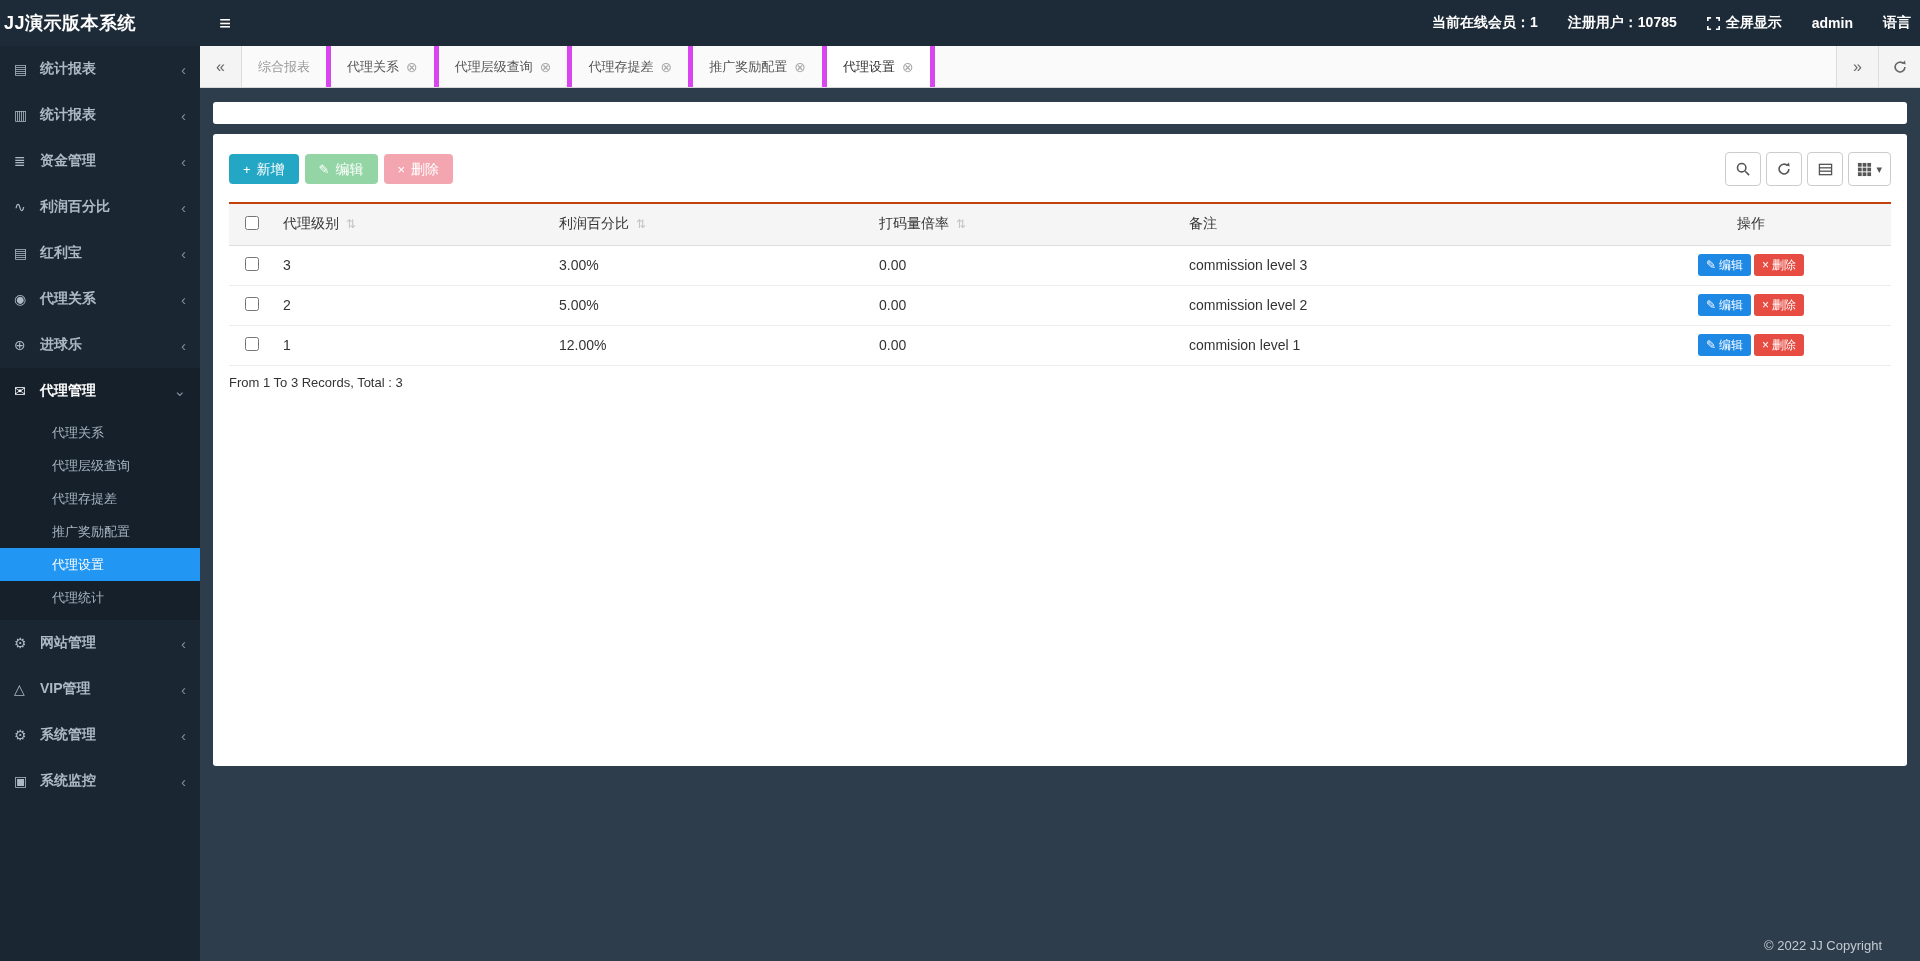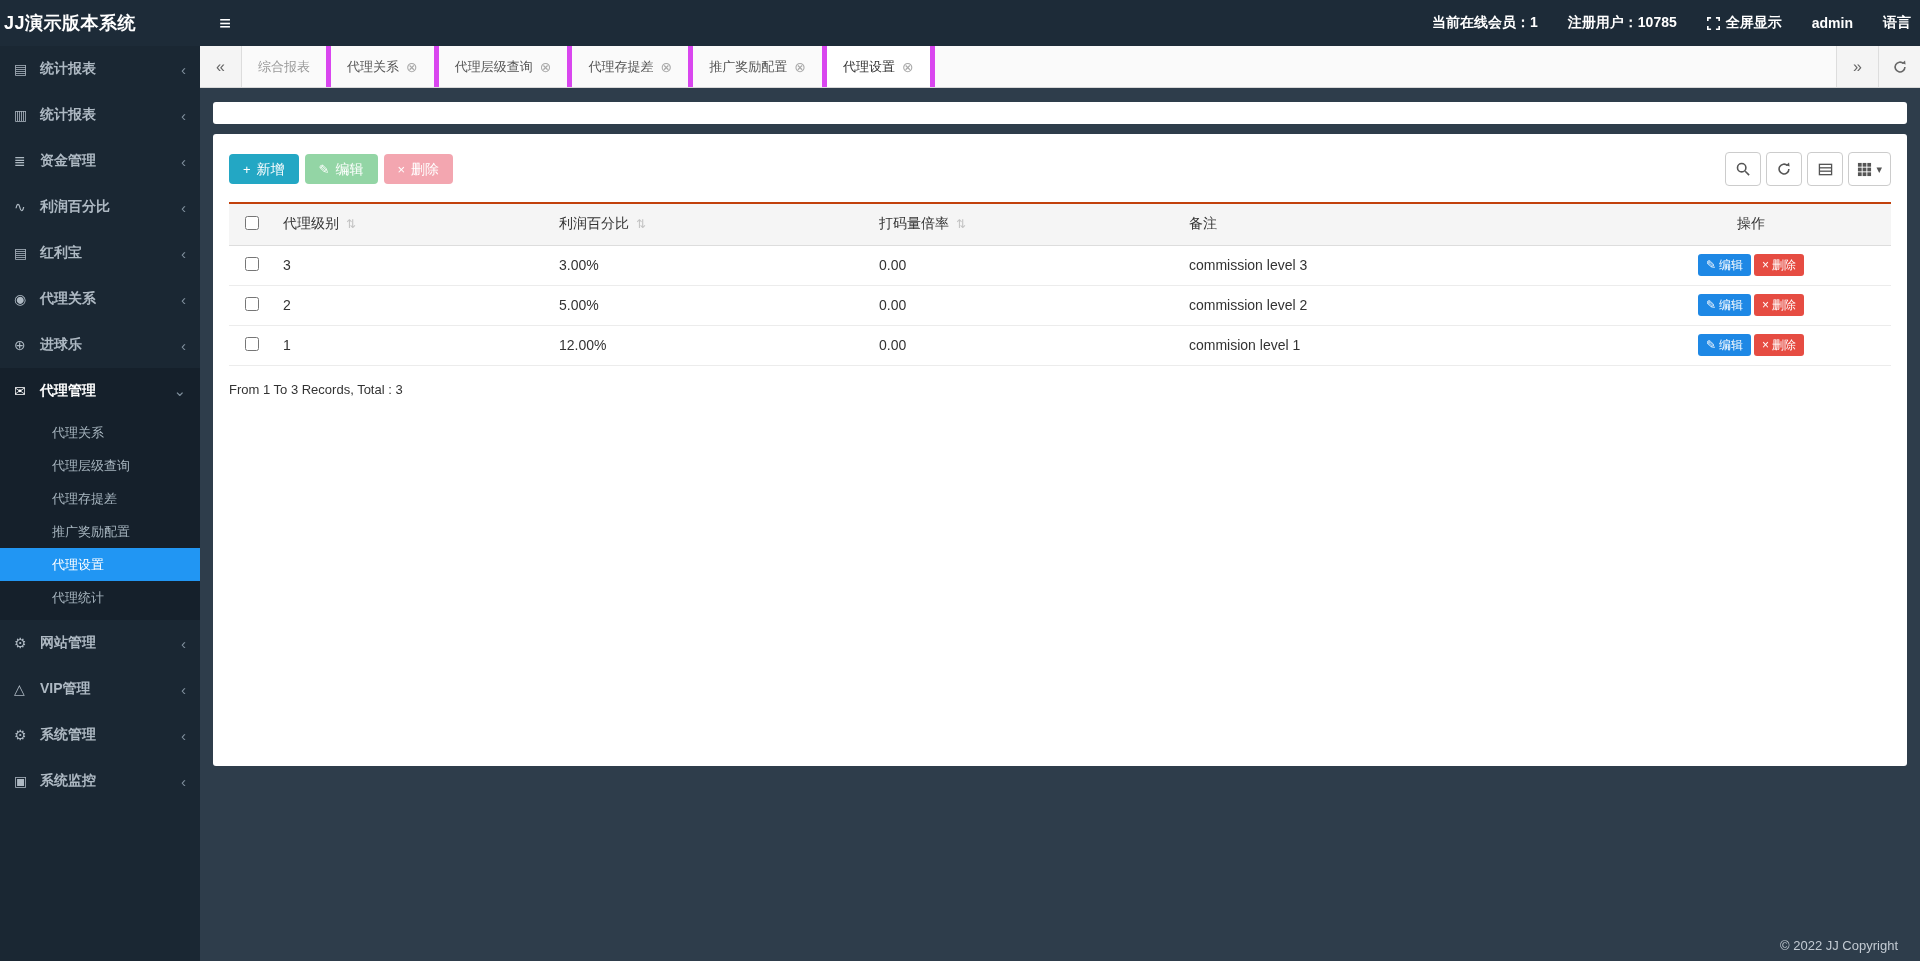--- a/index.html
+++ b/index.html
@@ -120,24 +120,24 @@
   .grid .actions { text-align: center; }
   .grid th.actions-h { text-align: center; }
   .mini-btn {
     display: inline-flex; align-items: center; gap: 3px; border: none;
     padding: 5px 8px; border-radius: 3px; color: #fff; font-size: 12px;
     cursor: pointer; line-height: 1;
   }
   .mini-edit { background: #1e88e5; }
   .mini-del { background: #e64c42; margin-left: 3px; }
 
-  .summary { margin-top: 16px; font-size: 13px; color: #333; }
+  .summary { margin-top: 9px; font-size: 13px; color: #333; }
 
   .copyright {
-    position: absolute; bottom: 8px; right: 22px;
+    position: absolute; bottom: 8px; right: 38px;
     color: #c3cbd3; font-size: 13px;
   }
 
   input[type="checkbox"] { width: 14px; height: 14px; cursor: pointer; }
   svg { display: block; }
 </style>
 </head>
 <body>
 
 <header class="topbar">

